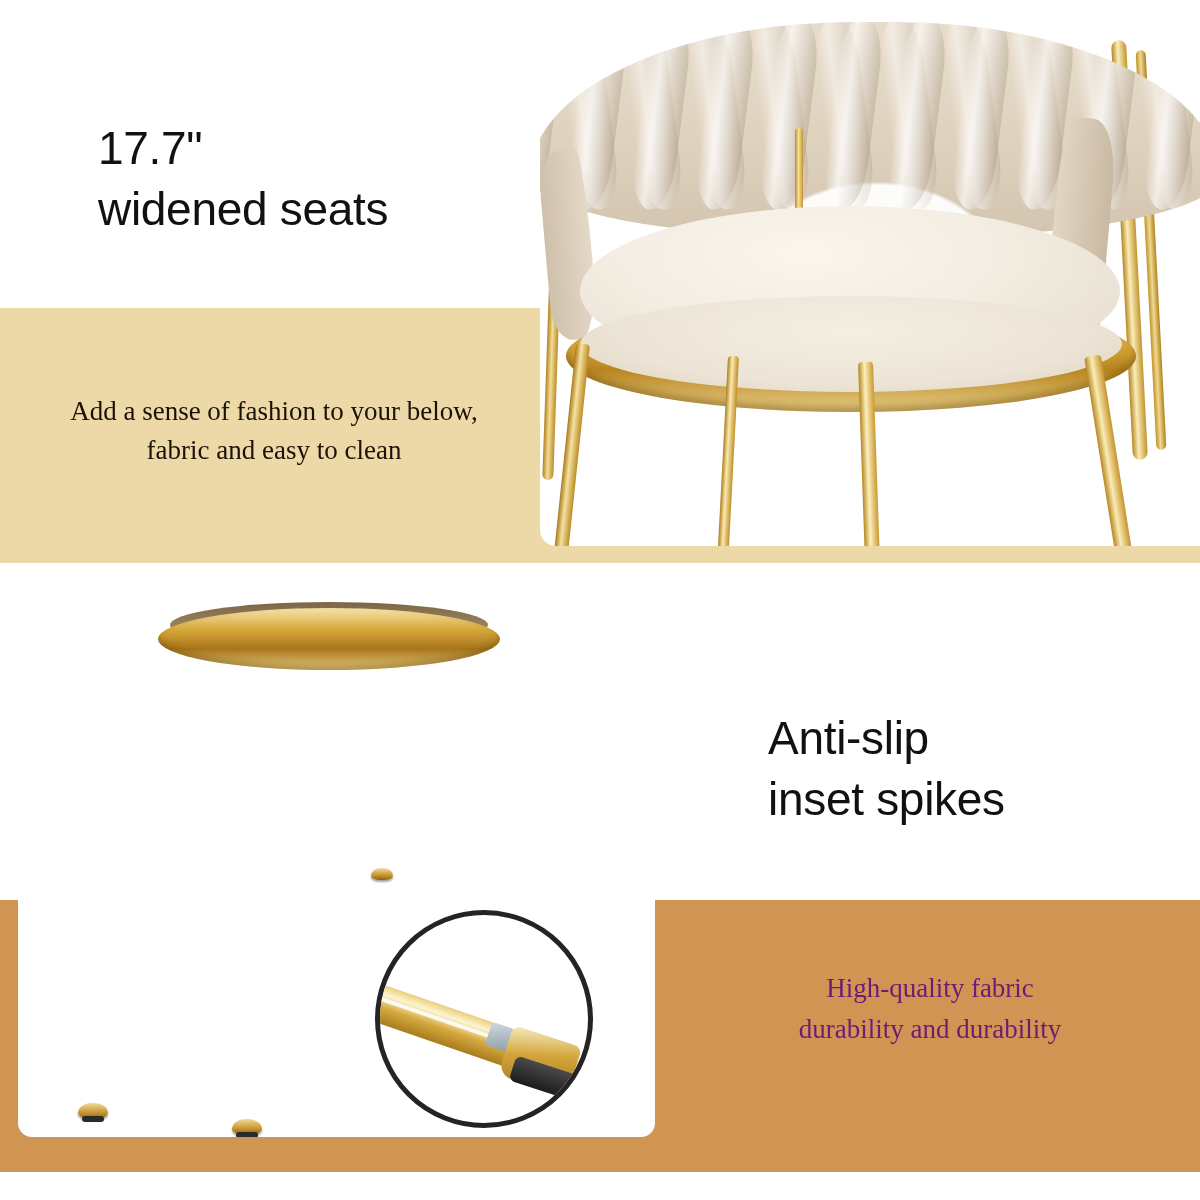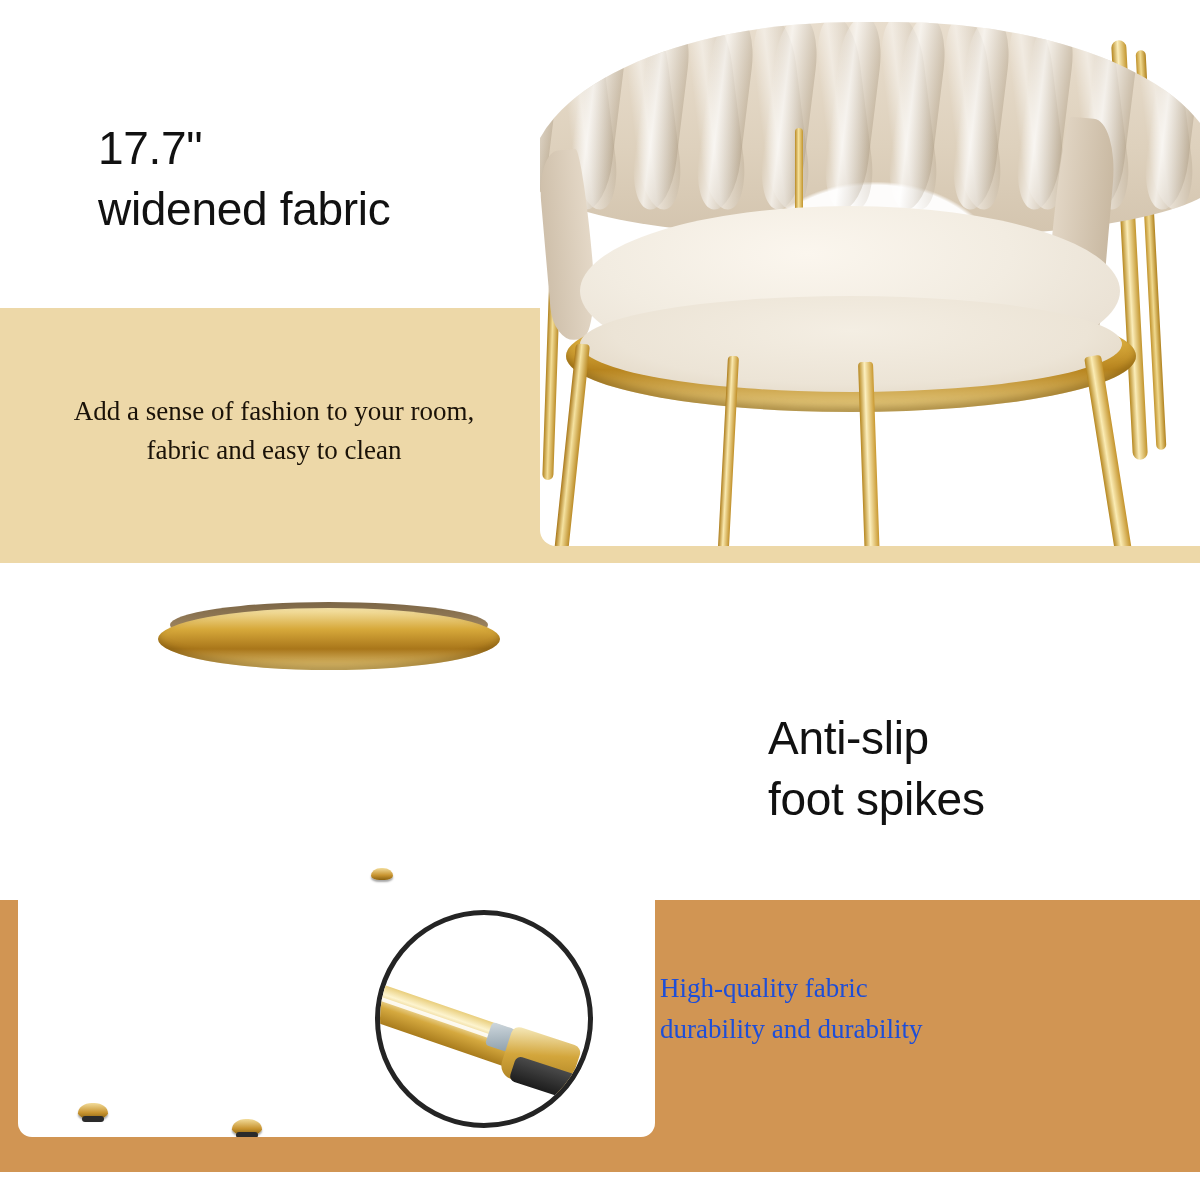--- a/index.html
+++ b/index.html
@@ -28,21 +28,21 @@
   .mid-section{position:absolute;left:0;top:563px;width:1200px;height:337px;background:#ffffff;}
 
   .brown-band{position:absolute;left:0;top:900px;width:1200px;height:272px;background:#d19553;}
   .bottom-white-strip{position:absolute;left:0;top:1172px;width:1200px;height:28px;background:#ffffff;}
 
   .headline-bottom{position:absolute;left:768px;top:708px;width:420px;
     font-size:46px;line-height:1.32;color:#111111;font-weight:400;letter-spacing:-0.3px;}
   .headline-bottom .l2{display:block;}
 
   .brown-copy{position:absolute;left:660px;top:968px;width:540px;
-    font-family:"Liberation Serif",serif;font-size:27px;line-height:1.5;color:#1d4ed8;}
+    text-align:center;font-family:"Liberation Serif",serif;font-size:27px;line-height:1.5;color:#701a75;}
   .brown-copy .ln{display:block;}
 
   
   .photo-bottom{position:absolute;left:18px;top:600px;width:637px;height:537px;
     background:#ffffff;border-radius:14px;overflow:hidden;}
 
   
   .chair-top{position:absolute;left:0;top:0;width:660px;height:546px;}
   .weave-back{position:absolute;left:-10px;top:22px;width:690px;height:215px;
     border-radius:50% 50% 46% 46%/76% 76% 30% 30%;
@@ -135,25 +135,25 @@
 
 <div class="page">
 
   <div class="top-section">
 
     <div class="beige-band"></div>
     <div class="top-left-white"></div>
 
     <div class="headline-top">
       <span class="l1">17.7"</span>
-      <span class="l2">widened fabric</span>
+      <span class="l2">widened seats</span>
     </div>
 
     <div class="beige-copy">
-      <span class="ln">Add a sense of fashion to your room,</span>
+      <span class="ln">Add a sense of fashion to your below,</span>
       <span class="ln">fabric and easy to clean</span>
     </div>
 
     <div class="photo-top">
       <div class="sr-only">Close-up of beige woven velvet chair back, round cushioned seat and gold metal frame</div>
 
       <div class="chair-top">
 
         <div class="post post-left"></div>
         <div class="post post-right"></div>
@@ -202,21 +202,21 @@
       </div>
     </div>
   </div>
 
   <div class="mid-section"></div>
   <div class="brown-band"></div>
   <div class="bottom-white-strip"></div>
 
   <div class="headline-bottom">
     <span class="l1">Anti-slip</span>
-    <span class="l2">foot spikes</span>
+    <span class="l2">inset spikes</span>
   </div>
 
   <div class="brown-copy">
     <span class="ln">High-quality fabric</span>
     <span class="ln">durability and durability</span>
   </div>
 
   <div class="photo-bottom">
     <div class="sr-only">Four splayed gold tapered chair legs below a round gold seat rim</div>
 

